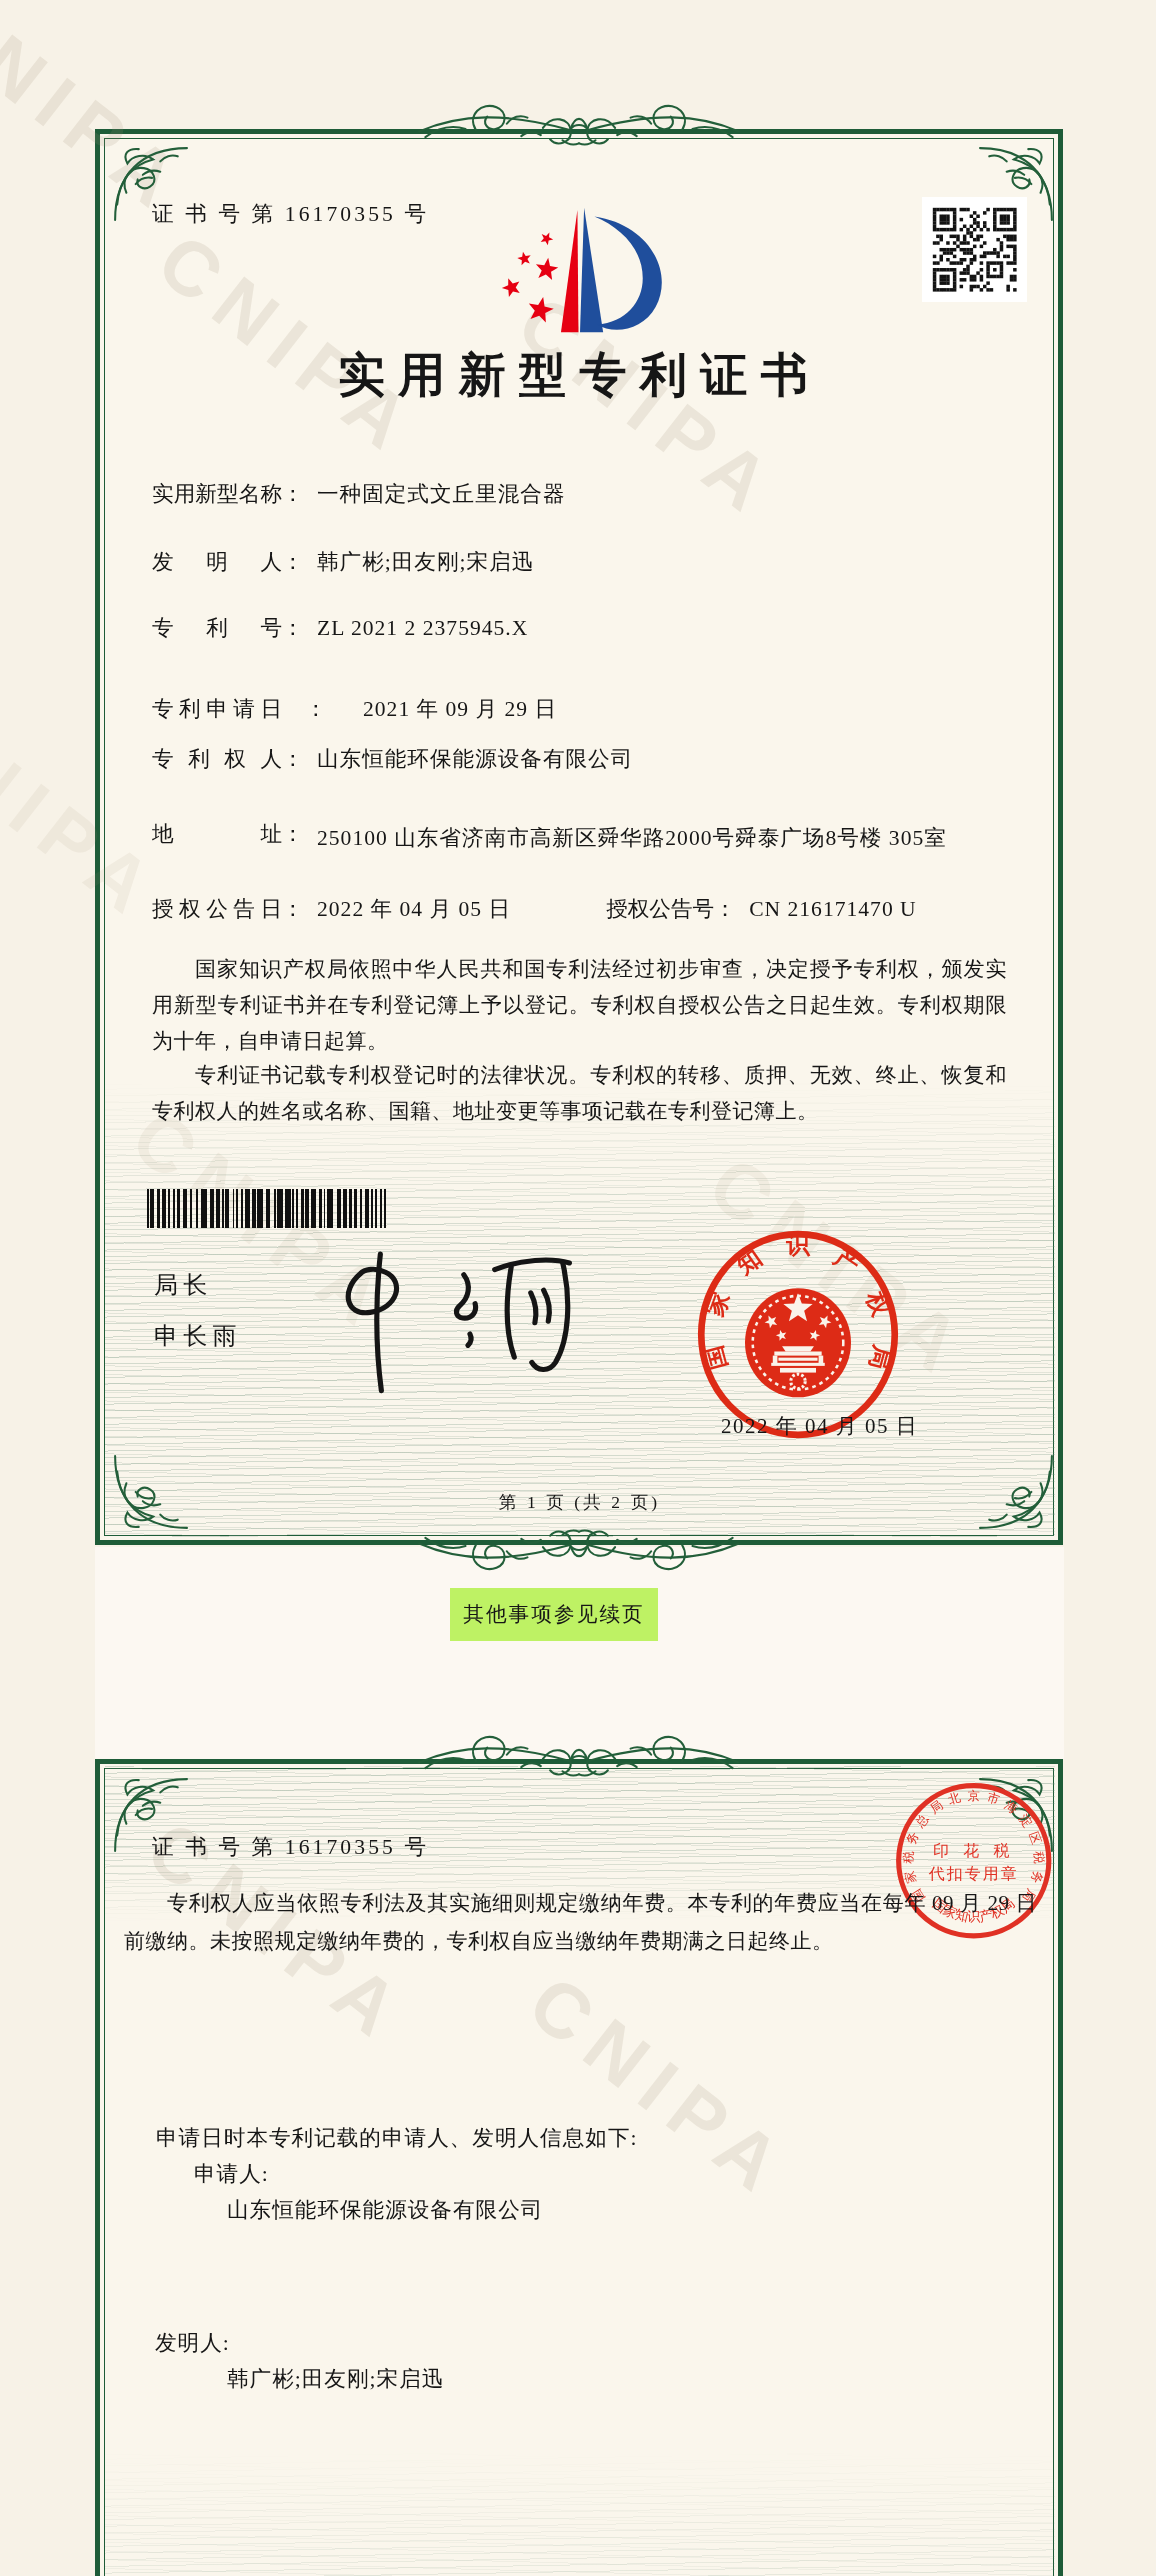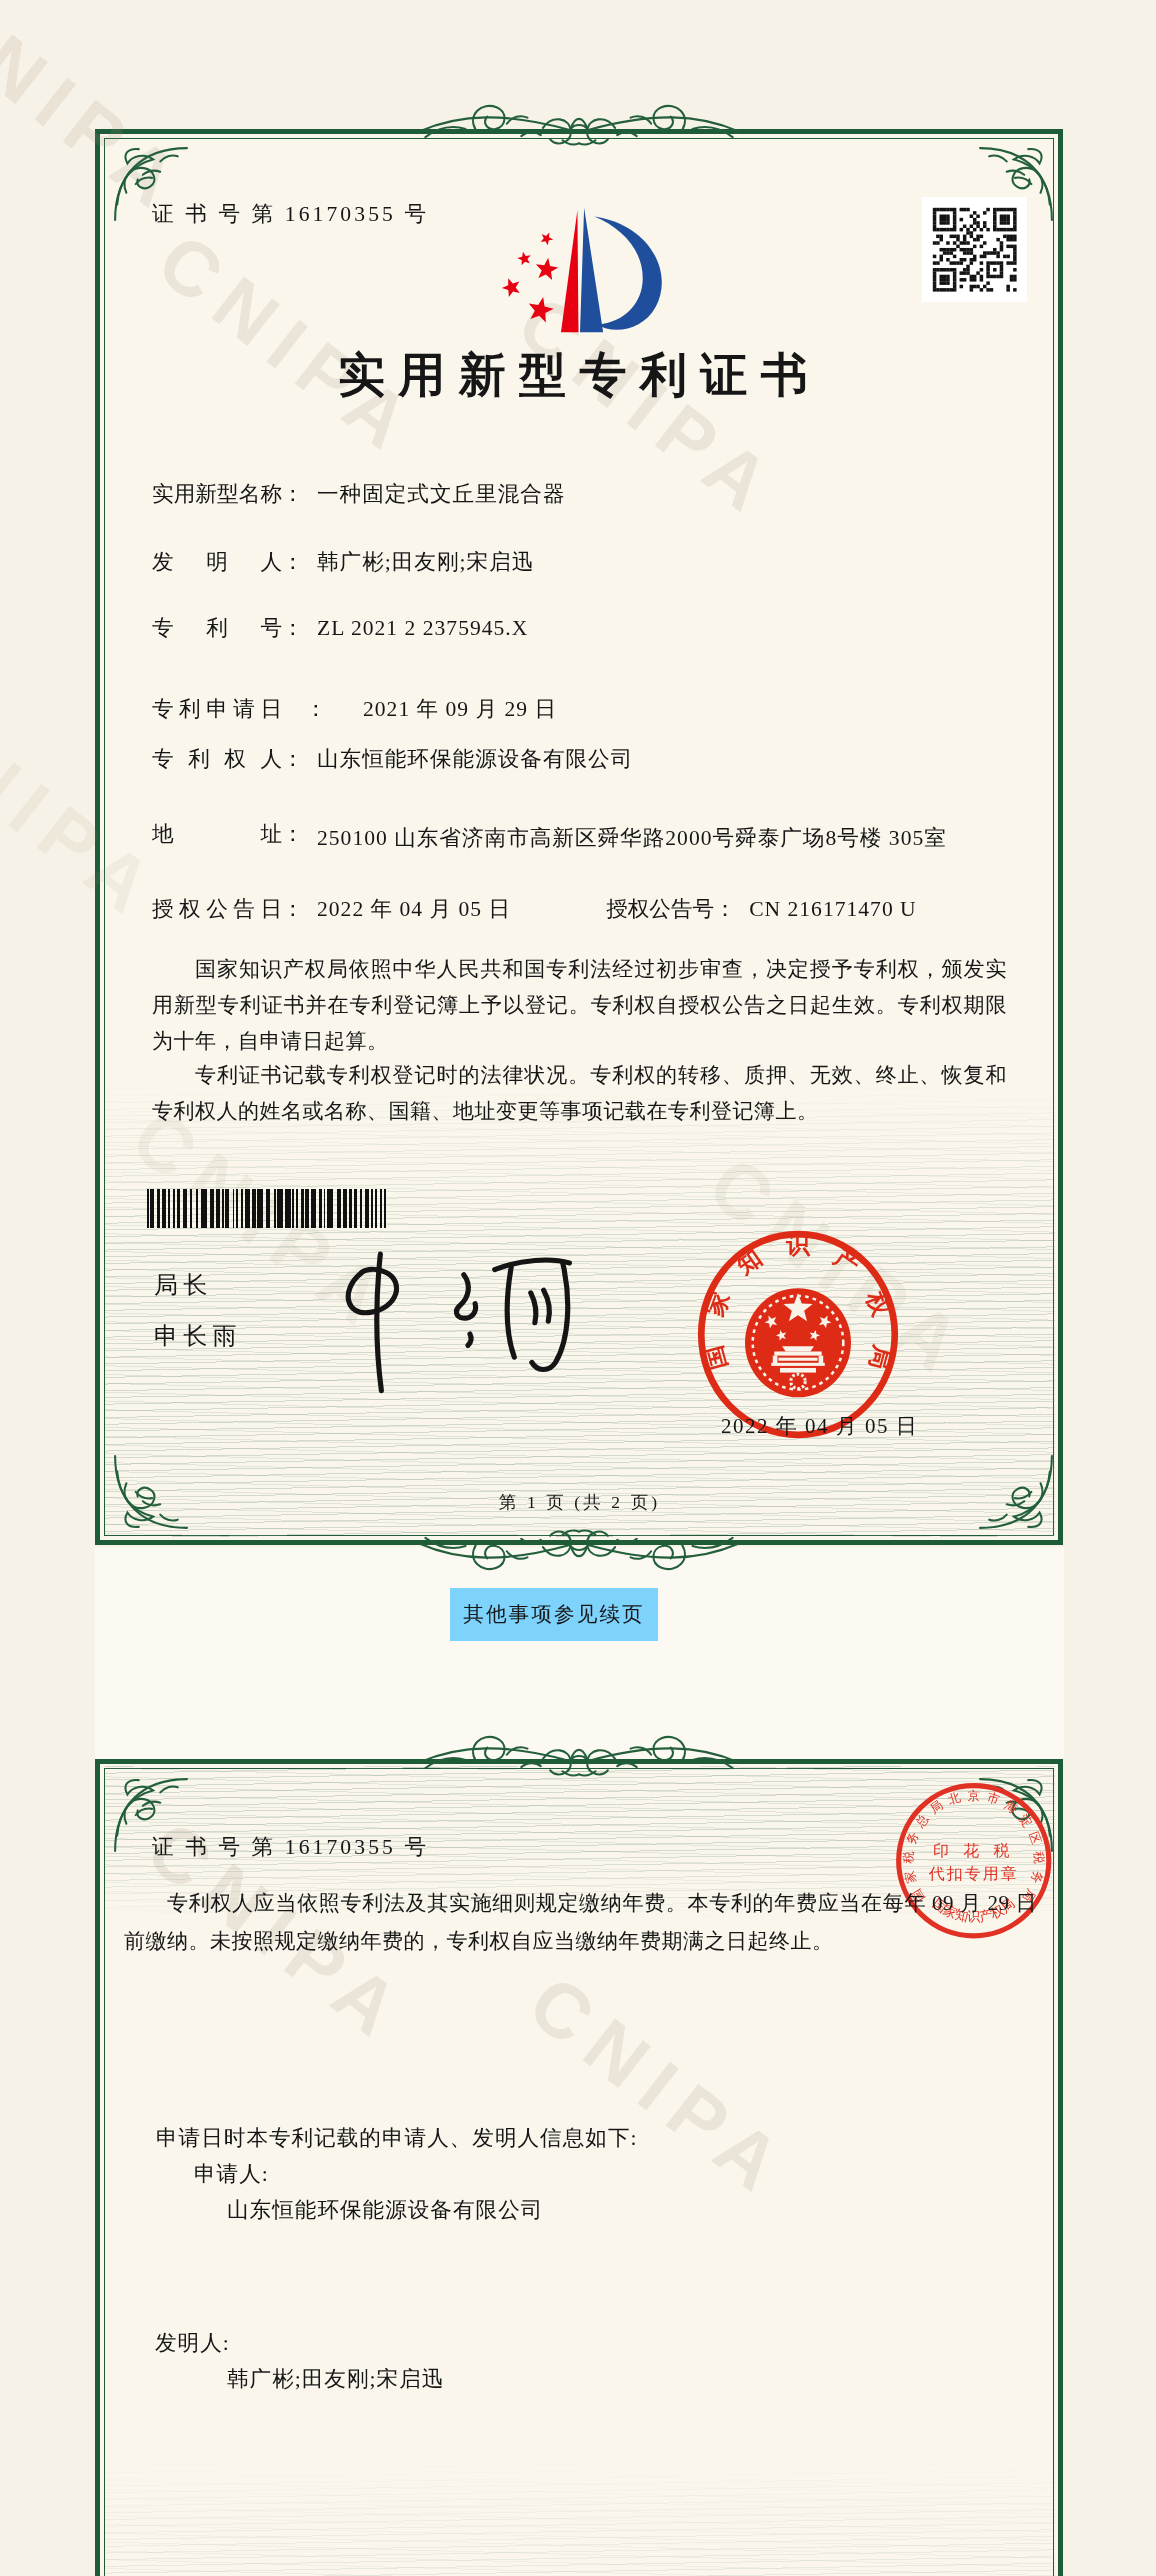--- a/index.html
+++ b/index.html
@@ -52,21 +52,21 @@
   .flabel{display:inline-block;width:130px;text-align:justify;text-align-last:justify;flex:none;}
   .fcolon{flex:none;}
   .fval{margin-left:13.4px;letter-spacing:1px;}
   .fval.wrap{width:690px;line-height:37px;}
   .para{
     left:152px;width:855px;font-size:21px;line-height:36px;
     text-align:justify;text-indent:43px;letter-spacing:0.5px;
   }
   .pfooter{left:95px;width:969px;text-align:center;font-size:17.5px;letter-spacing:3.1px;}
   .notebox{
-    left:450px;top:1588px;width:208px;height:53px;background:#7dd3fc;
+    left:450px;top:1588px;width:208px;height:53px;background:#bef264;
     text-align:center;line-height:53px;font-size:20.6px;letter-spacing:2.1px;
   }
   .barcode{left:147px;top:1189px;width:247px;height:39px;display:flex;align-items:stretch;}
   .barcode i{display:block;height:100%;background:#101010;flex:none;}
   .boss{left:154px;font-size:24px;letter-spacing:5.2px;}
   .sealdate{left:721px;top:1412px;font-size:21px;letter-spacing:1.5px;white-space:nowrap;}
   .p2para{
     left:124px;width:913px;font-size:21px;line-height:38px;
     text-align:justify;text-indent:43px;letter-spacing:0.5px;
   }

